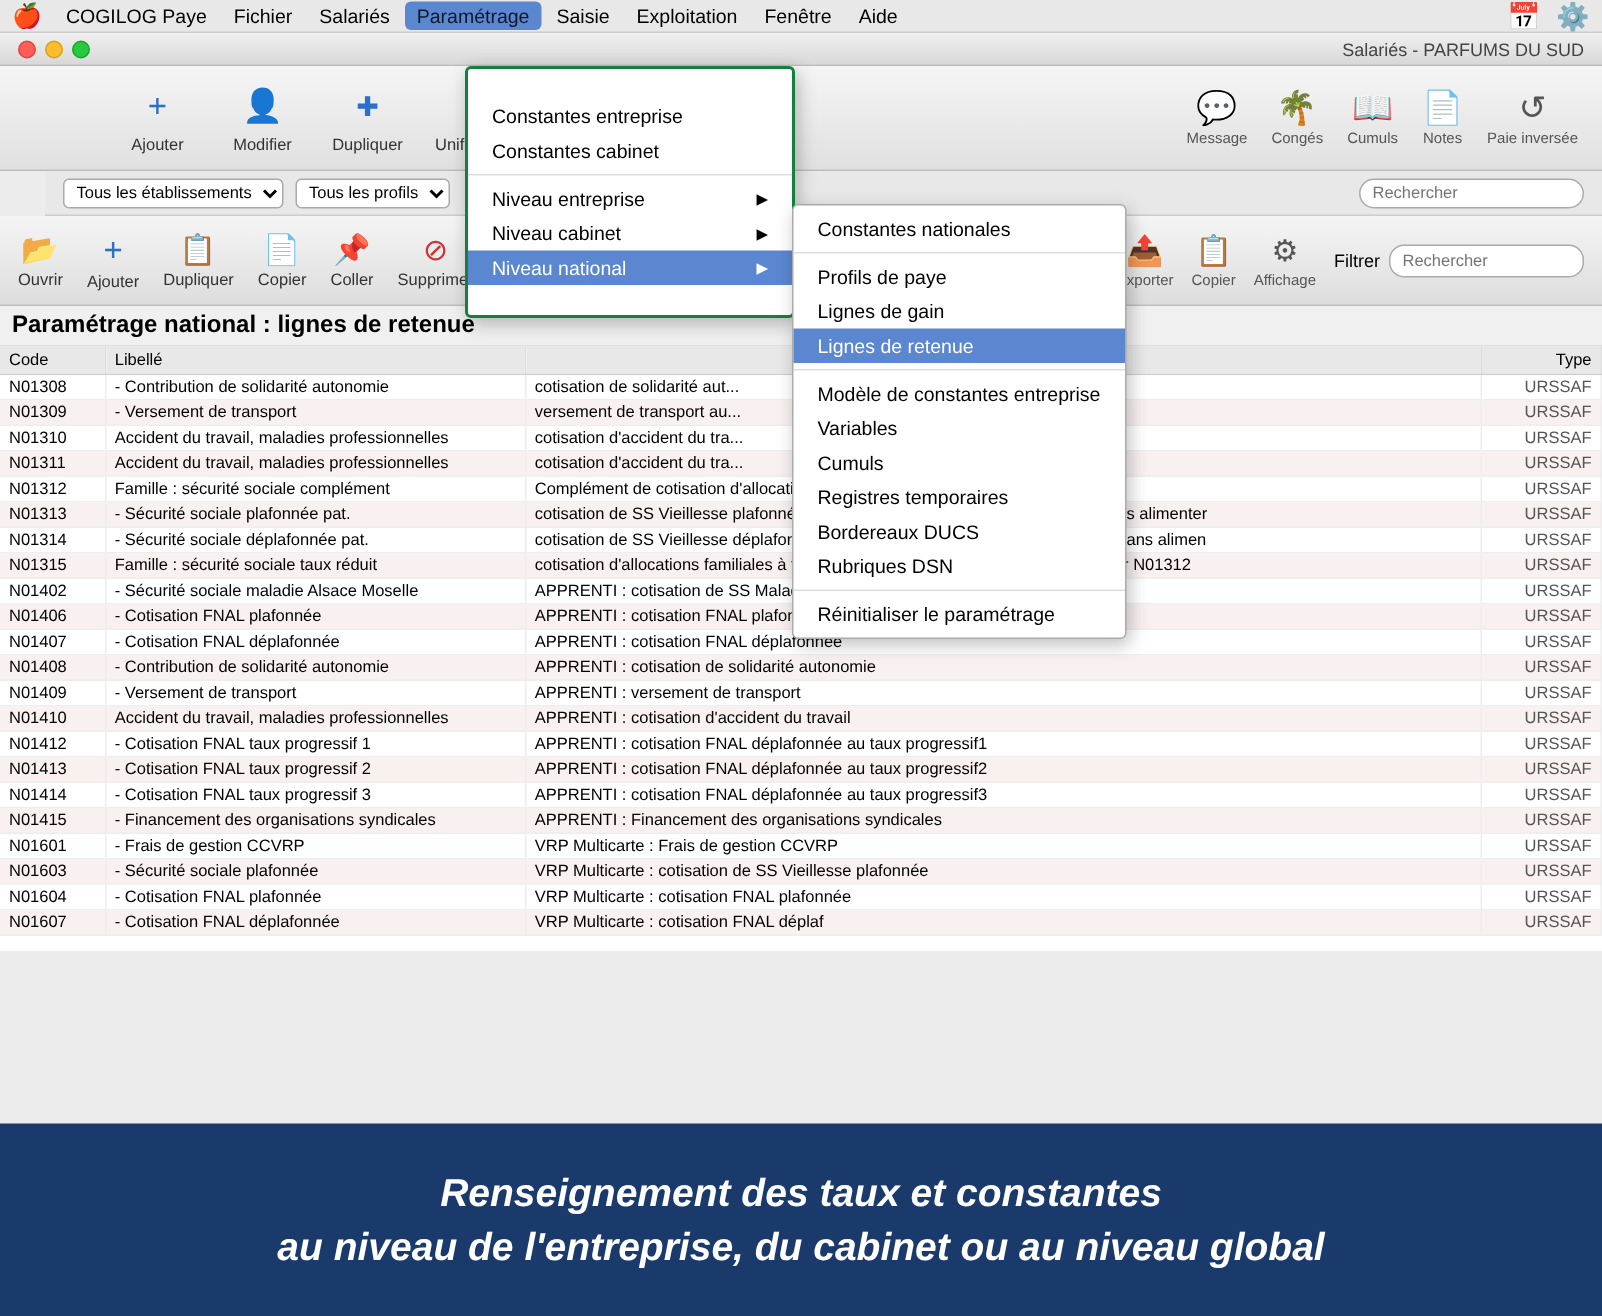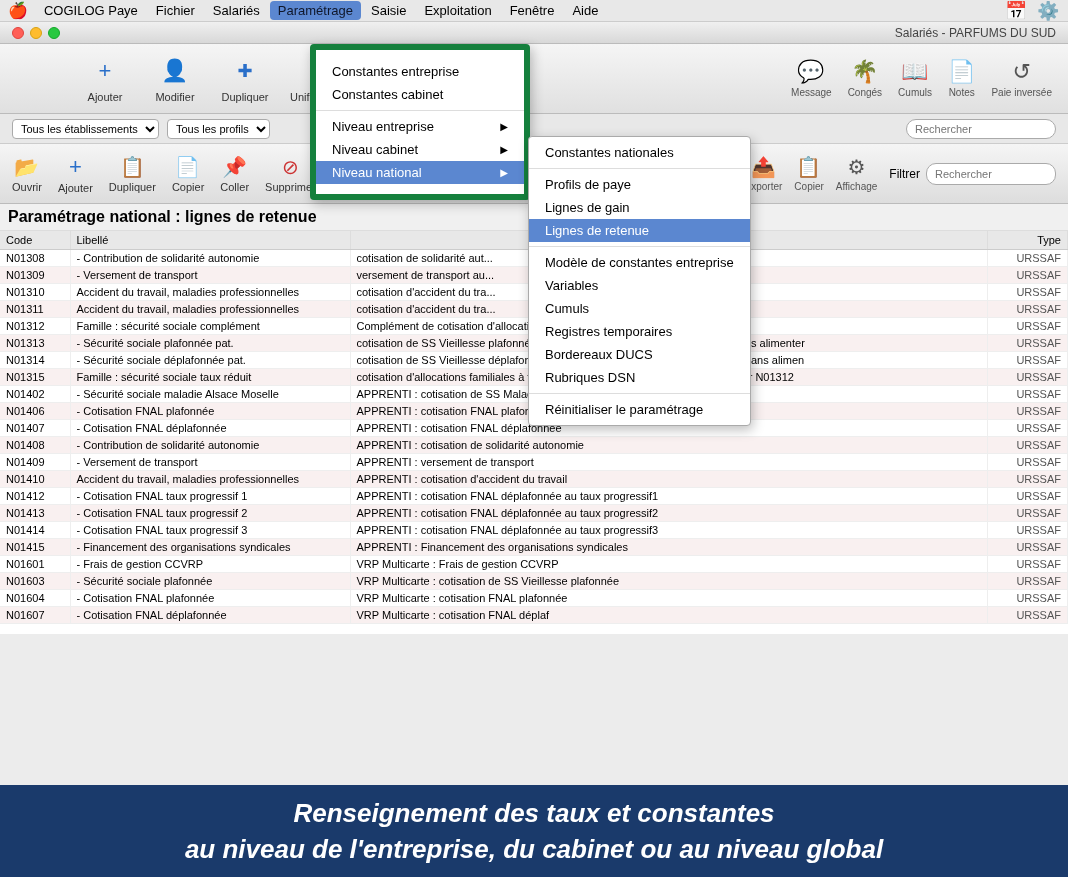--- a/index.html
+++ b/index.html
@@ -101,20 +101,21 @@
 
     
     #filter-bar {
       background: #e8e8e8;
       height: 30px;
       display: flex;
       align-items: center;
       padding: 0 12px;
       gap: 8px;
       border-bottom: 1px solid #ccc;
+      margin-left: 30px;
     }
     .filter-select {
       height: 20px;
       border: 1px solid #aaa;
       border-radius: 4px;
       background: white;
       font-size: 11px;
       padding: 0 4px;
     }
     .filter-search {
@@ -212,25 +213,25 @@
     tbody td { padding: 2px 6px; border-right: 1px solid #eee; }
     tbody td:last-child { text-align: right; color: #555; }
 
     
     #dropdown-parametrage {
       position: absolute;
       top: 22px;
       left: 0;
       z-index: 200;
       background: white;
-      border: 6px solid #15803d;
+      border: 2px solid #15803d;
       border-radius: 4px;
       box-shadow: 2px 4px 12px rgba(0,0,0,0.25);
       min-width: 220px;
-      padding: 10px 0;
+      padding: 20px 0;
     }
     .dropdown-item {
       padding: 4px 16px;
       font-size: 13px;
       cursor: pointer;
       display: flex; align-items: center; justify-content: space-between;
       white-space: nowrap;
     }
     .dropdown-item.active { background: #5b87d0; color: white; }
     .dropdown-separator { height: 1px; background: #ddd; margin: 4px 0; }
@@ -250,21 +251,21 @@
     }
     .dropdown-item.highlighted { background: #5b87d0; color: white; }
 
     
     #bottom-banner {
       position: absolute;
       bottom: 0;
       left: 0;
       right: 0;
       background: #1a3a6b;
-      height: 92px;
+      height: 128px;
       display: flex;
       flex-direction: column;
       align-items: center;
       justify-content: center;
       z-index: 50;
     }
     #bottom-banner-text {
       color: white;
       font-size: 26px;
       font-style: italic;

